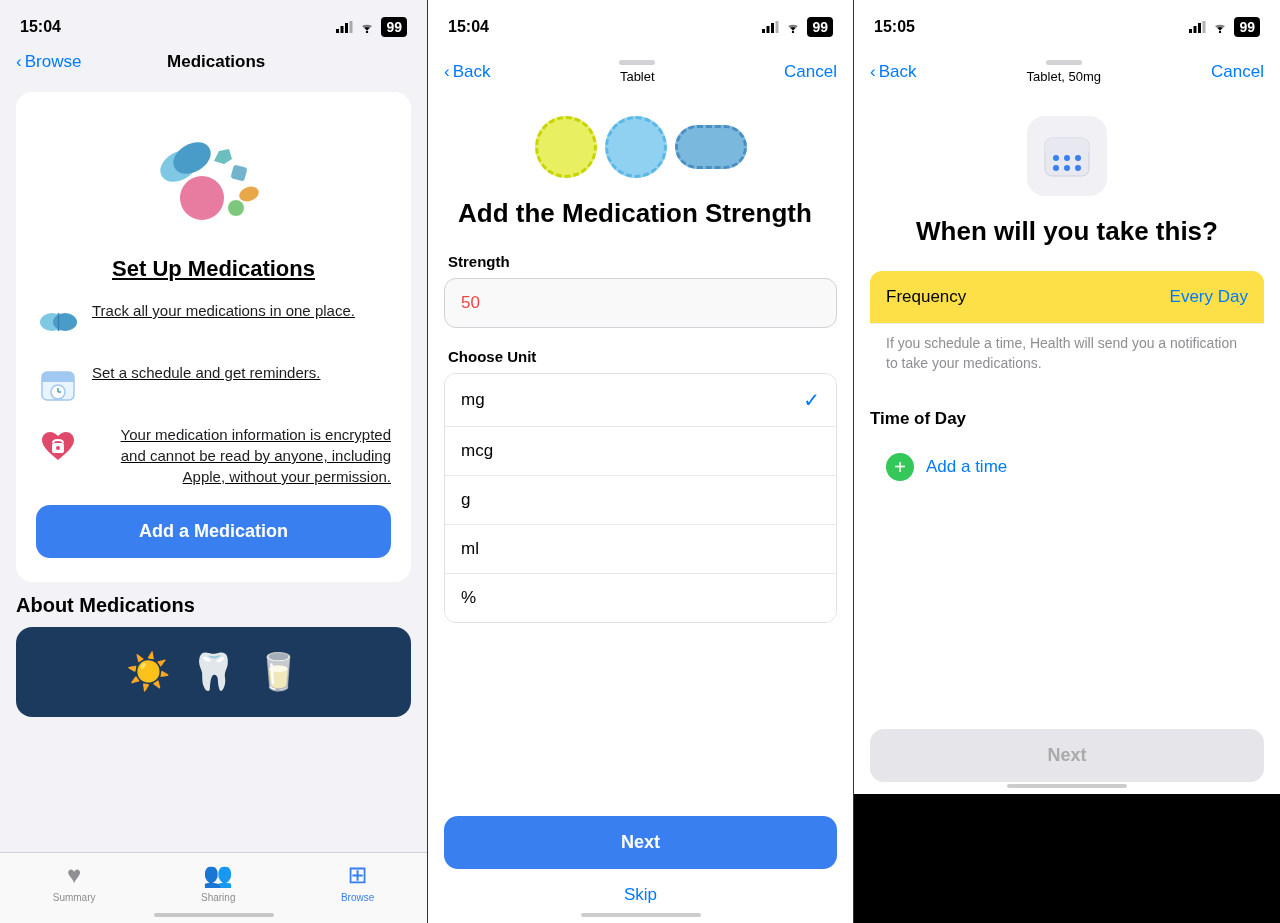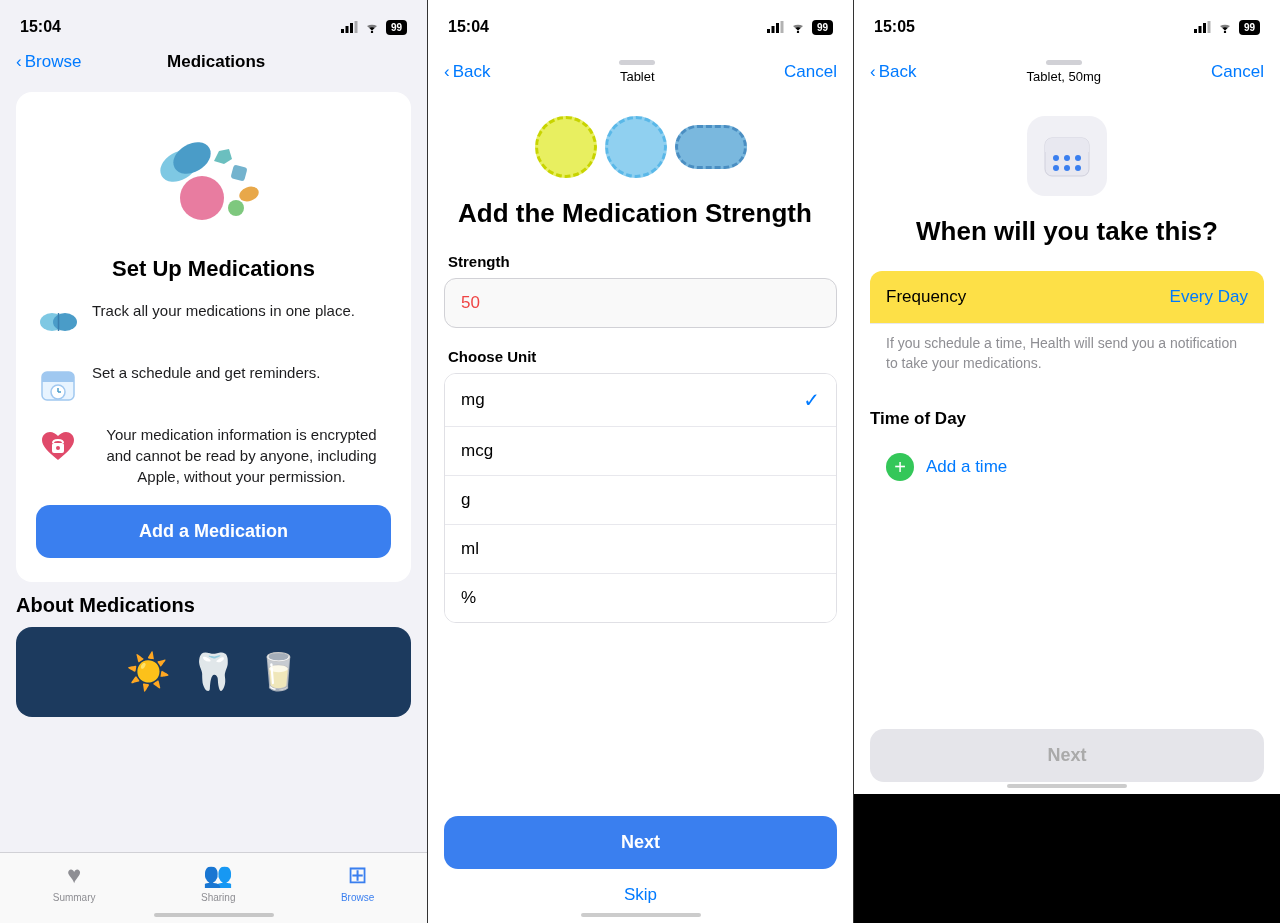--- a/index.html
+++ b/index.html
@@ -32,21 +32,21 @@
       align-items: center;
       padding: 14px 20px 8px;
       height: 48px;
     }
     .status-time { font-size: 16px; font-weight: 600; color: #000; }
     .status-icons { display: flex; align-items: center; gap: 6px; }
     .status-icons svg { fill: #000; }
     .battery-badge {
       background: #000;
       color: #fff;
-      font-size: 10px;
+      font-size: 14px;
       font-weight: 700;
       padding: 2px 5px;
       border-radius: 4px;
     }
 
     
     .nav-bar {
       display: flex;
       align-items: center;
       justify-content: space-between;
@@ -78,22 +78,22 @@
 
     
     .setup-card {
       background: #fff;
       border-radius: 16px;
       margin: 12px 16px;
       padding: 24px 20px;
       text-align: center;
     }
     .med-icons { margin-bottom: 16px; }
-    .setup-title { font-size: 22px; font-weight: 700; margin-bottom: 18px; }
-    .feature-list { text-align: center; margin-bottom: 8px; }
+    .setup-title { font-size: 22px; font-weight: 700; margin-bottom: 18px; text-decoration: underline; }
+    .feature-list { text-align: right; margin-bottom: 8px; text-decoration: underline; }
     .feature-item {
       display: flex;
       align-items: flex-start;
       gap: 12px;
       margin-bottom: 18px;
     }
     .feature-icon {
       width: 44px;
       height: 44px;
       flex-shrink: 0;

